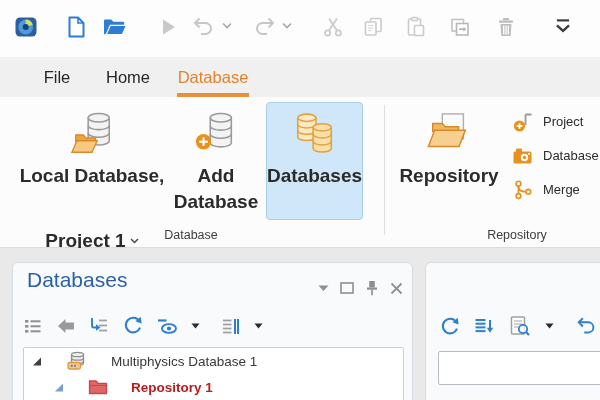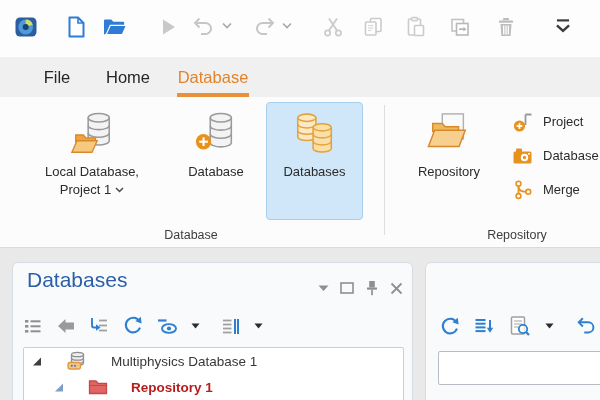--- a/index.html
+++ b/index.html
@@ -20,28 +20,28 @@
   .tabrow { position:absolute; left:0; top:57px; width:600px; height:40px; background:#f0f0f0; }
   .tab { position:absolute; top:0; height:40px; line-height:40px; text-align:center;
          font-size:16.5px; color:#262626; cursor:default; }
   .tab.active { color:#e4832a; }
   .tab.active .underline { position:absolute; left:2px; right:2px; bottom:0; height:4px; background:#e8913a; }
 
   
   .ribbon { position:absolute; left:0; top:97px; width:600px; height:151px;
             background:#fcfcfc; border-bottom:1px solid #dcdcdc; }
   .bigbtn { position:absolute; top:5px; height:118px; border:1px solid transparent; border-radius:4px;
-            text-align:center; font-size:13px; color:#2b2b2b; line-height:1.38; cursor:default; }
+            text-align:center; font-size:19px; color:#2b2b2b; line-height:1.38; cursor:default;font-weight:bold; }
   .bigbtn .bicon { margin:7px auto 3px auto; width:46px; height:50px; }
   .bigbtn.selected { background:#cfe7f8; border-color:#a6cfee; }
   .vsep { position:absolute; left:384px; top:8px; width:1px; height:130px; background:#dedede; }
   .smallbtn { position:absolute; left:512px; width:150px; height:28px; display:flex; align-items:center;
               gap:10px; font-size:13px; color:#2b2b2b; cursor:default; }
   .grouplabel { position:absolute; bottom:5px; text-align:center; font-size:12.5px; color:#3d3d3d; }
-  .caretline { display:inline-flex; align-items:center; gap:4px; }
+  .caretline { display:inline-flex; align-items:center; gap:4px;margin-top:39px; }
 
   
   .workspace { position:absolute; left:0; top:248px; width:600px; height:152px; background:#e9e9e9; }
   .panel { position:absolute; top:14px; height:160px; background:#f8fafc;
            border:1px solid #d7dce2; border-radius:6px 6px 0 0; }
   .panel-title { position:absolute; left:14px; top:5px; font-size:21px; color:#2b5fa8; white-space:nowrap; }
   .winctrls { position:absolute; right:9px; top:17px; display:flex; gap:11px; align-items:center; }
   .ptoolbar { position:absolute; left:10px; top:52px; display:flex; gap:13px; align-items:center; }
   .treebox { position:absolute; left:10px; top:84px; width:381px; height:76px;
              background:#fff; border:1px solid #c9cfd7; border-radius:2px; overflow:hidden; }
@@ -194,20 +194,21 @@
             <path d="M18,8 V34 a11,4.4 0 0 0 22,0 V8"></path>
             <path d="M18,16.5 a11,4.4 0 0 0 22,0" fill="none"></path>
             <path d="M18,25 a11,4.4 0 0 0 22,0" fill="none"></path>
             <ellipse cx="29" cy="8" rx="11" ry="4.4"></ellipse>
           </g>
           <circle cx="11" cy="33" r="8" fill="#e8921e"></circle>
           <line x1="6.5" y1="33" x2="15.5" y2="33" stroke="#fff" stroke-width="2.2"></line>
           <line x1="11" y1="28.5" x2="11" y2="37.5" stroke="#fff" stroke-width="2.2"></line>
         </svg>
       </div>
+      <div>Add</div>
       <div>Database</div>
     </div>
 
     <div class="bigbtn selected" style="left:266px;width:97px">
       <div class="bicon">
         <svg width="46" height="50" viewBox="0 0 48 52">
           <g stroke="#e2a23c" stroke-width="1.6" fill="#fce8c2">
             <path d="M6,8 V28 a9.5,3.8 0 0 0 19,0 V8"></path>
             <path d="M6,14.8 a9.5,3.8 0 0 0 19,0" fill="none"></path>
             <path d="M6,21.5 a9.5,3.8 0 0 0 19,0" fill="none"></path>

